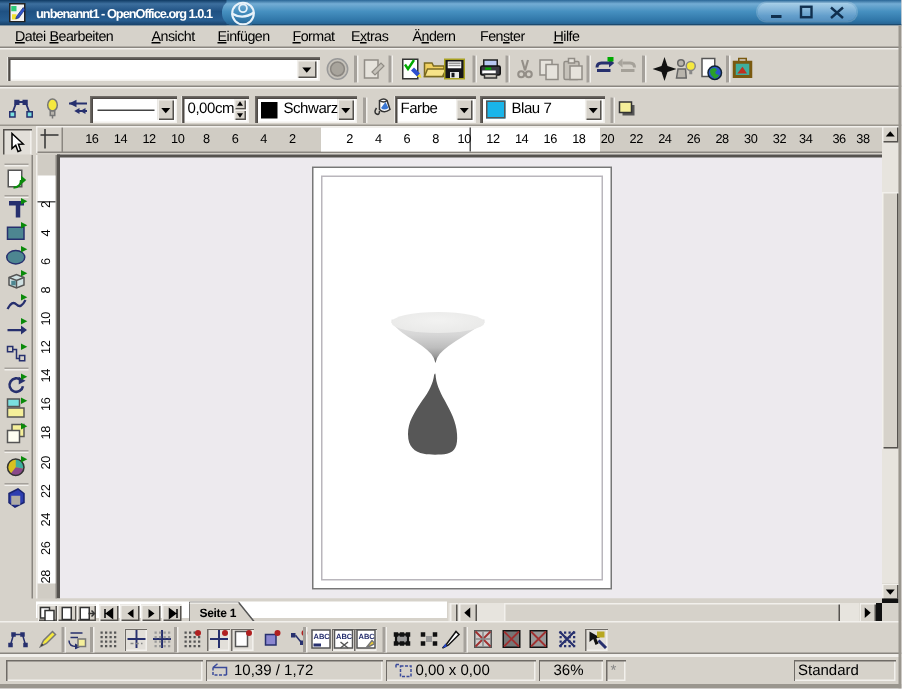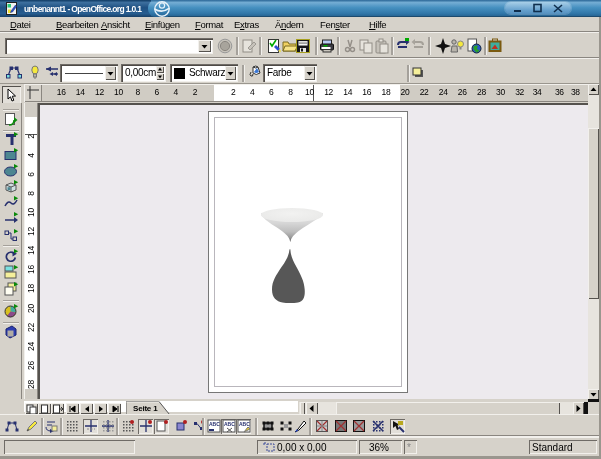--- a/index.html
+++ b/index.html
@@ -36,21 +36,21 @@
     <svg class="ab" style="left:0;top:0" width="66" height="12" viewBox="0 0 66 12">
       <rect x="9" y="8" width="7" height="2" fill="#102f4e"></rect>
       <rect x="29" y="2.5" width="7" height="7" fill="none" stroke="#102f4e" stroke-width="1.6"></rect>
       <path d="M49 3 L57 10 M57 3 L49 10" stroke="#102f4e" stroke-width="1.6"></path>
     </svg>
   </div>
 </div>
 
 <div class="ab" id="menubar" style="left:0;top:17px;width:601px;height:14px;background:#d6d2ca;font-size:9.5px;letter-spacing:-0.35px;color:#000">
   <span class="ab" style="left:10px;top:2px"><u>D</u>atei</span>
-  <span class="ab" style="left:56px;top:2px"><u>B</u>earbeiten</span>
+  <span class="ab" style="left:33px;top:2px"><u>B</u>earbeiten</span>
   <span class="ab" style="left:101px;top:2px"><u>A</u>nsicht</span>
   <span class="ab" style="left:145px;top:2px"><u>E</u>infügen</span>
   <span class="ab" style="left:195px;top:2px"><u>F</u>ormat</span>
   <span class="ab" style="left:234px;top:2px">E<u>x</u>tras</span>
   <span class="ab" style="left:275px;top:2px">Ä<u>n</u>dern</span>
   <span class="ab" style="left:320px;top:2px">Fen<u>s</u>ter</span>
   <span class="ab" style="left:369px;top:2px"><u>H</u>ilfe</span>
 </div>
 
 <div class="ab" id="fbar" style="left:0;top:31px;width:601px;height:26px;background:#d6d2ca;border-top:1px solid #8a8680;box-shadow:inset 0 1px 0 #f2f0ec">
@@ -243,20 +243,30 @@
         <path d="M5 3 Q8 1 10 3 L12 9 Q8 12 5 9 Z" fill="#fff" stroke="#333"></path>
         <path d="M5 3 Q8 5 10 3" fill="none" stroke="#333"></path>
         <path d="M3 8 Q1 11 3 12 Q5 13 5 10" fill="none" stroke="#333"></path>
         <path d="M9 4 L11 8 Q8 10 6 8 Z" fill="#3a77d4"></path>
       </svg>
     </div>
     <div class="ab" style="left: 263px; top: 6px; width: 54px; height: 18px;">
       <div class="ab fld" style="left:0;top:0;width:54px;height:18px"></div>
       <div class="ab" style="left:4px;top:3px;font-size:10px;letter-spacing:-0.3px">Farbe</div>
       <div class="ab btn" style="left:41px;top:2px;width:11px;height:14px">
+        <svg width="11" height="14" viewBox="0 0 11 14">
+          <path d="M2.5 6 L8.5 6 L5.5 9.5 Z" fill="#000"></path>
+        </svg>
+      </div>
+    </div>
+    <div class="ab" style="left: 320px; top: 6px; width: 83px; height: 18px;">
+      <div class="ab fld" style="left:0;top:0;width:83px;height:18px"></div>
+      <div class="ab" style="left:4px;top:3px;width:13px;height:12px;background:#19b5ea;border:1px solid #555"></div>
+      <div class="ab" style="left:21px;top:3px;font-size:10px;letter-spacing:-0.3px">Blau 7</div>
+      <div class="ab btn" style="left:70px;top:2px;width:11px;height:14px">
         <svg width="11" height="14" viewBox="0 0 11 14">
           <path d="M2.5 6 L8.5 6 L5.5 9.5 Z" fill="#000"></path>
         </svg>
       </div>
     </div>
     <div class="ab sep" style="left: 407px; top: 7px; width: 2px; height: 17px;"></div>
     <div class="ab" style="left: 410px; top: 6px; width: 16px; height: 16px;">
       <svg width="16" height="16" viewBox="0 0 16 16">
         <rect x="5" y="6" width="8" height="7" fill="#555"></rect>
         <rect x="3" y="4" width="8" height="7" fill="#f5ef9a" stroke="#333"></rect>
@@ -537,20 +547,27 @@
       </svg>
     </div>
   </div>
 
 <div class="ab" id="optbar" style="left:0;top:414px;width:601px;height:21px;background:#d6d2ca;border-top:1px solid #f2f0ec">
   <div id="opticons"></div>
 </div>
 
 <div class="ab" id="statusbar" style="left:0;top:435px;width:601px;height:21px;background:#d6d2ca;border-top:1px solid #8a8680;box-shadow:inset 0 2px 0 #f2f0ec;font-size:10px">
   <div class="ab in" style="left:4px;top:4px;width:131px;height:14px"></div>
+  <div class="ab in" style="left:137px;top:4px;width:118px;height:14px">
+    <svg class="ab" style="left:4px;top:2px" width="11" height="10" viewBox="0 0 11 10">
+        <path d="M1 3 L1 8 L10 8" fill="none" stroke="#3a4a9a" stroke-width="1" stroke-dasharray="2 1"></path>
+        <path d="M1 3 L4 0.5 M1 3 L10 3 L10 8" fill="none" stroke="#3a4a9a" stroke-width="1"></path>
+      </svg>
+    <span class="ab" style="left:19px;top:2px">10,39 / 1,72</span>
+  </div>
   <div class="ab in" style="left:257px;top:4px;width:100px;height:14px">
     <svg class="ab" style="left:6px;top:2px" width="12" height="10" viewBox="0 0 12 10">
         <rect x="4" y="2" width="7" height="7" fill="none" stroke="#3a4a9a" stroke-width="1" stroke-dasharray="2 1"></rect>
         <path d="M1 1 L3 1 M1 1 L1 3" stroke="#3a4a9a"></path>
       </svg>
     <span class="ab" style="left:20px;top:2px">0,00 x 0,00</span>
   </div>
   <div class="ab in" style="left:359px;top:4px;width:43px;height:14px">
       <span class="ab" style="left:10px;top:2px">36%</span>
     </div>

